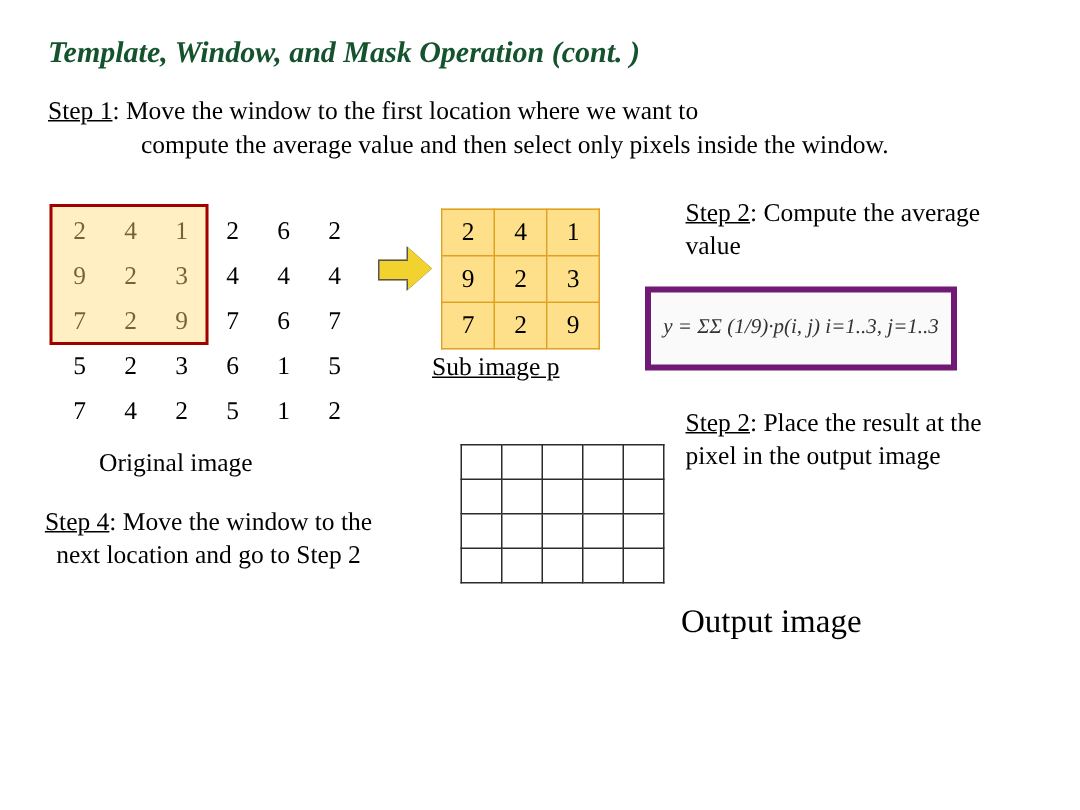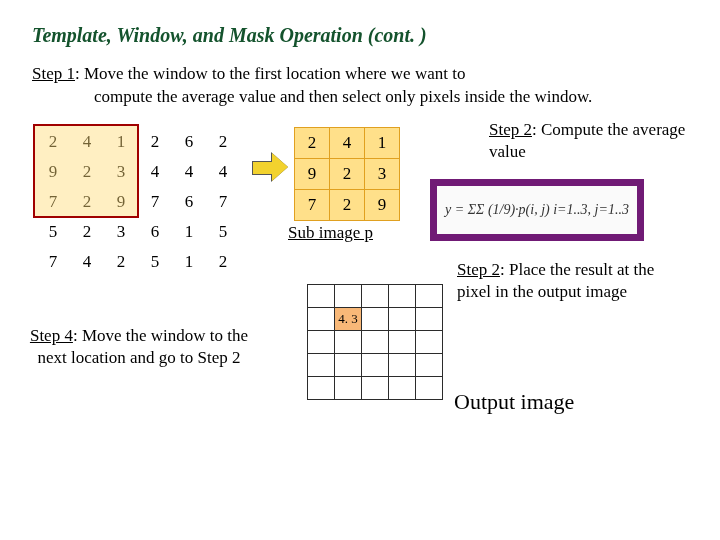--- a/index.html
+++ b/index.html
@@ -15,21 +15,21 @@
     position: relative;
   }
   .title {
     color: #14532d;
     font-weight: bold;
     font-style: italic;
     font-size: 20px;
     margin-bottom: 16px;
   }
   .step1 {
-    margin-bottom: 10px;
+    margin-bottom: 22px;
     line-height: 1.35;
   }
   .step-label { text-decoration: underline; }
   .step1-body {
     display: block;
     padding-left: 62px;
   }
   .content {
     position: relative;
     height: 340px;
@@ -115,27 +115,26 @@
     border-bottom: 15px solid transparent;
     border-left: 17px solid #555;
     z-index: -1;
   }
   
   .step2 {
     position: absolute;
     left: 425px; top: 0px;
     width: 220px;
     line-height: 1.3;
-    margin-left: 32px;
   }
   .formula-box {
     position: absolute;
     left: 398px; top: 60px;
     width: 200px; height: 48px;
-    border: 7px solid #701a75;
+    border: 4px solid #701a75;
     background: #fafafa;
     display: flex;
     align-items: center;
     justify-content: center;
     font-family: "Times New Roman", serif;
     font-style: italic;
     font-size: 14px;
     color: #333;
   }
   
@@ -226,20 +225,21 @@
     <div class="og-row">
       <div class="og-cell">7</div>
       <div class="og-cell">4</div>
       <div class="og-cell">2</div>
       <div class="og-cell">5</div>
       <div class="og-cell">1</div>
       <div class="og-cell">2</div>
     </div>
   </div>
   <div class="og-win"></div>
+  <div class="og-caption">Original image</div>
 
   <div class="arrow">
     <div class="shaft"></div>
       <div class="head"></div>
   </div>
 
   <div class="sub">
     <div class="sub-row">
       <div class="sub-cell">2</div>
       <div class="sub-cell">4</div>
@@ -272,27 +272,20 @@
   <div class="out">
     <div class="out-row">
       <div class="out-cell"></div>
       <div class="out-cell"></div>
       <div class="out-cell"></div>
       <div class="out-cell"></div>
       <div class="out-cell"></div>
     </div>
     <div class="out-row">
       <div class="out-cell"></div>
-      <div class="out-cell fill">4. 3</div>
-      <div class="out-cell"></div>
-      <div class="out-cell"></div>
-      <div class="out-cell"></div>
-    </div>
-    <div class="out-row">
-      <div class="out-cell"></div>
       <div class="out-cell"></div>
       <div class="out-cell"></div>
       <div class="out-cell"></div>
       <div class="out-cell"></div>
     </div>
     <div class="out-row">
       <div class="out-cell"></div>
       <div class="out-cell"></div>
       <div class="out-cell"></div>
       <div class="out-cell"></div>

